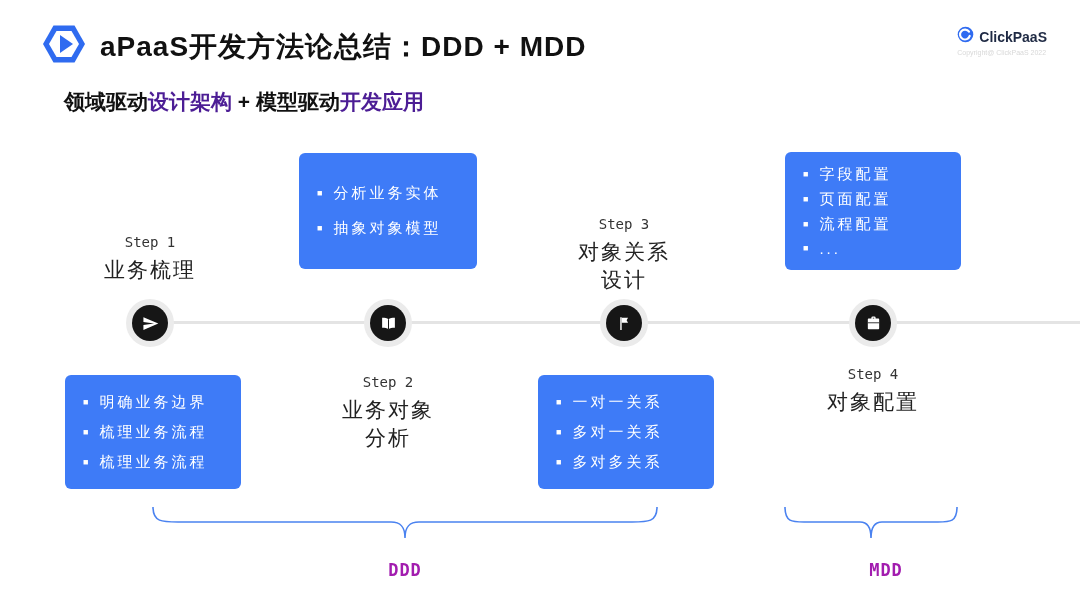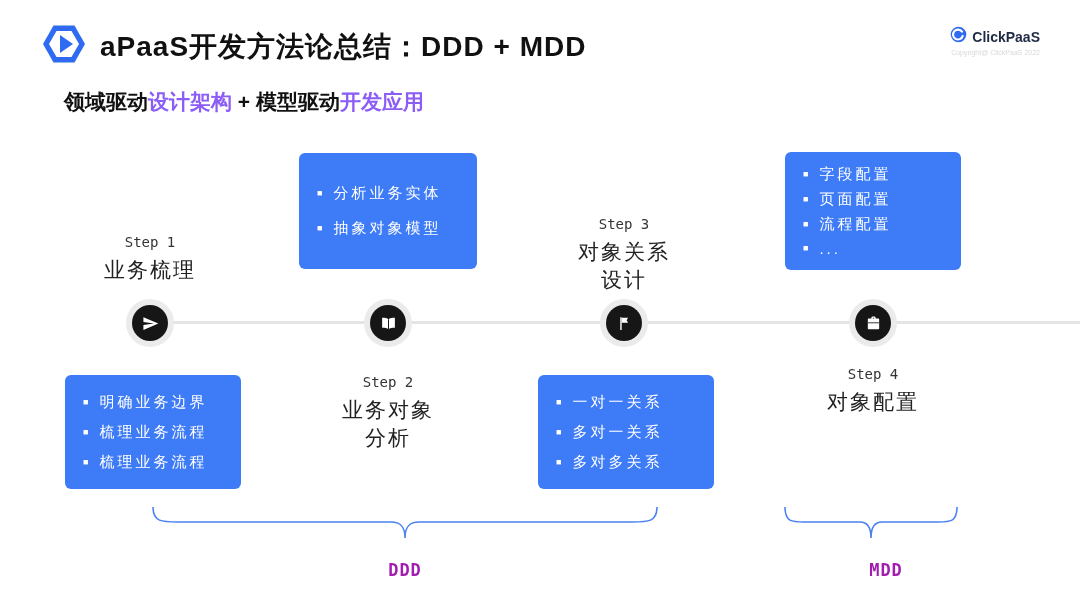--- a/index.html
+++ b/index.html
@@ -6,27 +6,27 @@
   .slide{
     position:relative;width:1080px;height:608px;background:#ffffff;overflow:hidden;
     font-family:"Liberation Sans","DejaVu Sans",sans-serif;color:#1a1a1a;
   }
   
   .hexagon{position:absolute;left:40px;top:20px;width:48px;height:48px;}
   .page-title{
     position:absolute;left:100px;top:28px;font-size:28px;font-weight:bold;color:#111;
     letter-spacing:1px;white-space:nowrap;
   }
-  .logo{position:absolute;right:40px;top:26px;text-align:right;}
+  .logo{position:absolute;right:33px;top:26px;text-align:left;}
   .logo-row{display:flex;align-items:center;gap:5px;justify-content:flex-end;}
   .logo-text{font-size:14px;font-weight:bold;color:#1f2a44;}
   .copyright{font-size:7px;color:#d8d8d8;margin-top:2px;}
   
   .subtitle{position:absolute;left:64px;top:88px;font-size:21px;font-weight:bold;color:#111;}
-  .subtitle .red{color:#8b5cf6;}
+  .subtitle .red{color:#4c1d95;}
   
   .timeline-line{position:absolute;left:145px;top:321px;width:935px;height:3px;background:#e4e4e4;}
   .circle-wrap{
     position:absolute;top:299px;width:48px;height:48px;border-radius:50%;
     background:#ebebeb;display:flex;align-items:center;justify-content:center;
   }
   .circle-inner{
     width:36px;height:36px;border-radius:50%;background:#161616;
     display:flex;align-items:center;justify-content:center;
   }

